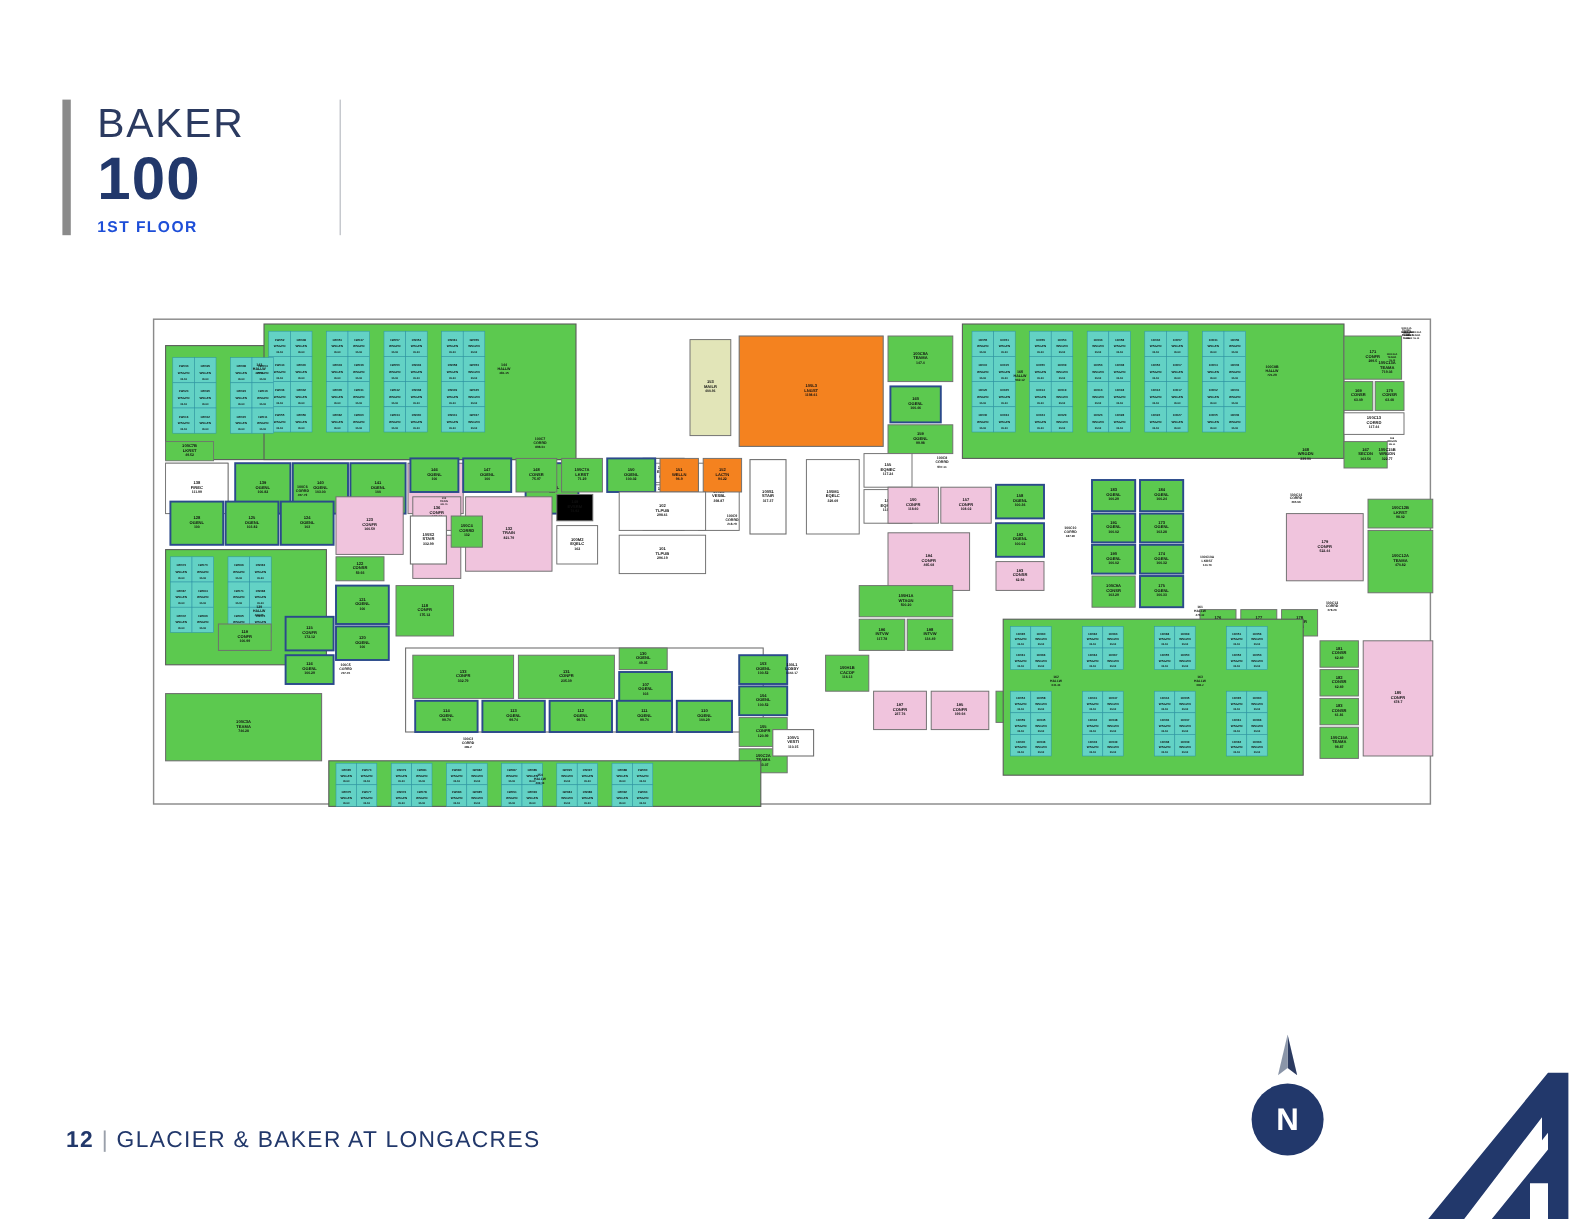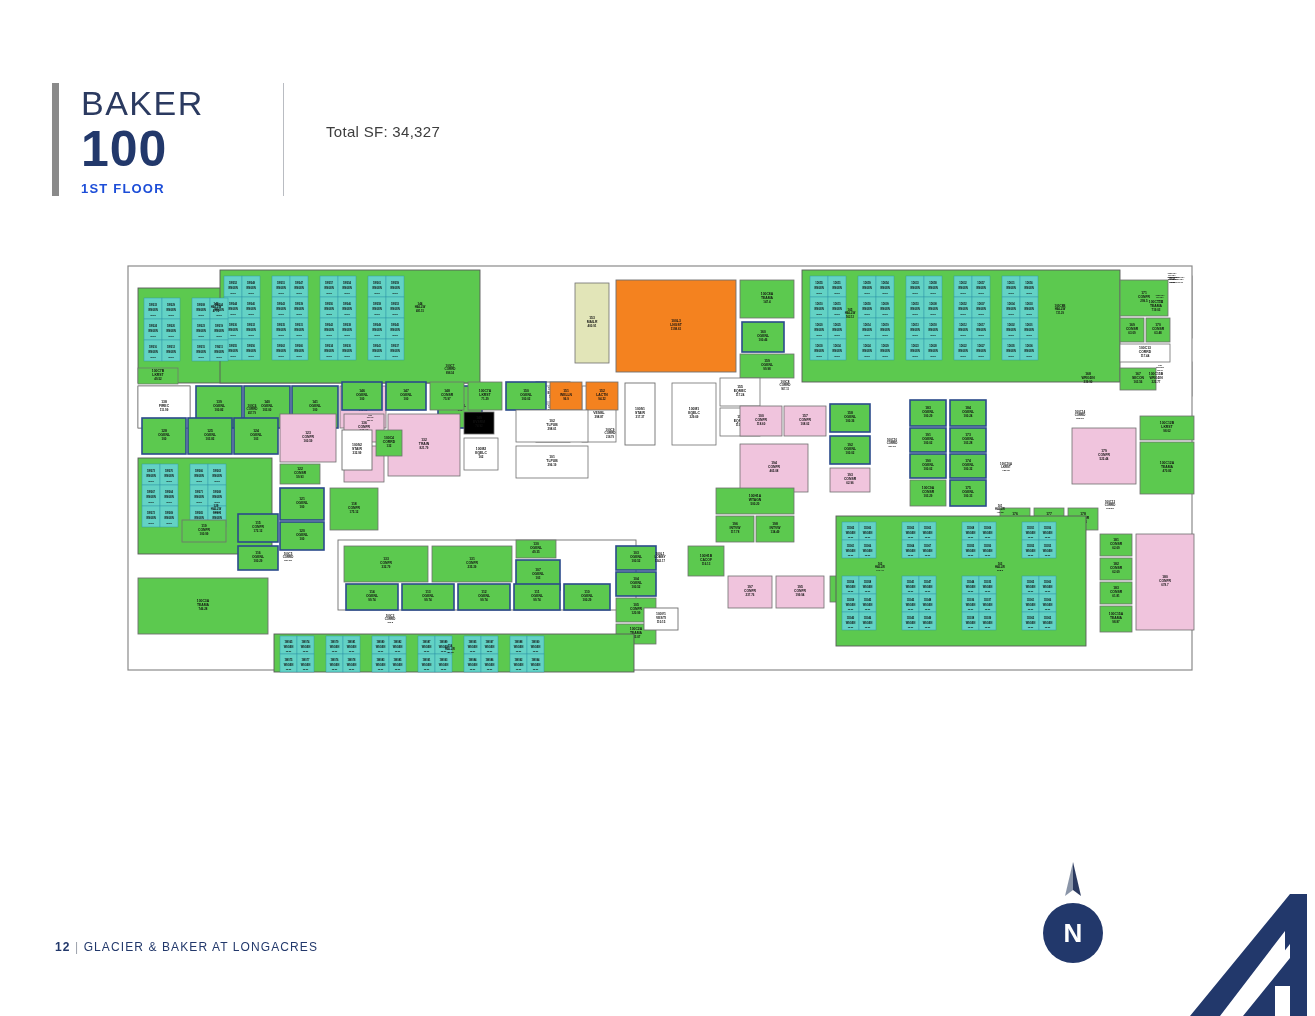--- a/index.html
+++ b/index.html
@@ -10,21 +10,21 @@
   #header{position:absolute;left:52px;top:55px;display:flex;align-items:stretch;margin-top:28px;}
   #title-bar{width:7px;background:#8a8a8a;margin-right:22px;}
   #title-block{display:flex;flex-direction:column;justify-content:flex-start;min-width:160px;}
   #building-name{font-size:34px;letter-spacing:1.5px;color:#2b3a60;font-weight:400;line-height:40px;}
   #floor-number{font-size:50px;font-weight:bold;color:#22386b;line-height:52px;letter-spacing:1px;}
   #floor-label{font-size:13px;font-weight:bold;letter-spacing:1.2px;color:#1d4ed8;margin-top:6px;}
   #header-divider{width:1px;background:#b9bcc2;margin:0 42px;}
   #total-sf{font-size:15px;color:#3d3d3d;padding-top:40px;letter-spacing:.3px;white-space:nowrap;}
 
   
-  #footer{position:absolute;left:55px;top:940px;font-size:12px;letter-spacing:1.1px;color:#22386b;}
+  #footer{position:absolute;left:55px;top:940px;font-size:19px;letter-spacing:1.1px;color:#22386b;}
   #footer b{font-weight:bold;}
   #footer .sep{color:#9aa0aa;font-weight:normal;}
 
   
   #compass{position:absolute;left:1043px;top:860px;width:75px;height:105px;}
   #compass-circle{position:absolute;left:0;top:43px;width:60px;height:60px;border-radius:50%;
       background:#22386b;color:#fff;font-size:26px;font-weight:bold;display:flex;
       align-items:center;justify-content:center;}
 
   
@@ -37,21 +37,20 @@
 <body>
 
 <div id="header">
   <div id="title-bar"></div>
   <div id="title-block">
     <div id="building-name">BAKER</div>
     <div id="floor-number">100</div>
     <div id="floor-label">1ST FLOOR</div>
   </div>
   <div id="header-divider"></div>
-  <div id="total-sf">Total SF: 34,327</div>
 </div>
 
 <div id="plan">
   <svg id="plan-svg" width="1080" height="420" viewBox="0 0 1080 420" style="position:absolute;left:0;top:0;">
       <rect x="250" y="160" width="0" height="0" fill="#f0c4dd" stroke="#6f6f6f" stroke-width="0.7"></rect>
       <rect x="940" y="104" width="56" height="34" fill="#5cc94f" stroke="#6f6f6f" stroke-width="0.9"></rect>
       <rect x="1000" y="104" width="72" height="34" fill="#5cc94f" stroke="#6f6f6f" stroke-width="0.9"></rect>
       <rect x="1000" y="18" width="72" height="62" fill="#5cc94f" stroke="#6f6f6f" stroke-width="0.9"></rect>
       <rect x="8" y="8" width="1064" height="404" fill="#ffffff" stroke="#8a8a8a" stroke-width="1.2"></rect>
       <rect x="18" y="30" width="340" height="95" fill="#5cc94f" stroke="#5a5a5a" stroke-width="0.9"></rect>

